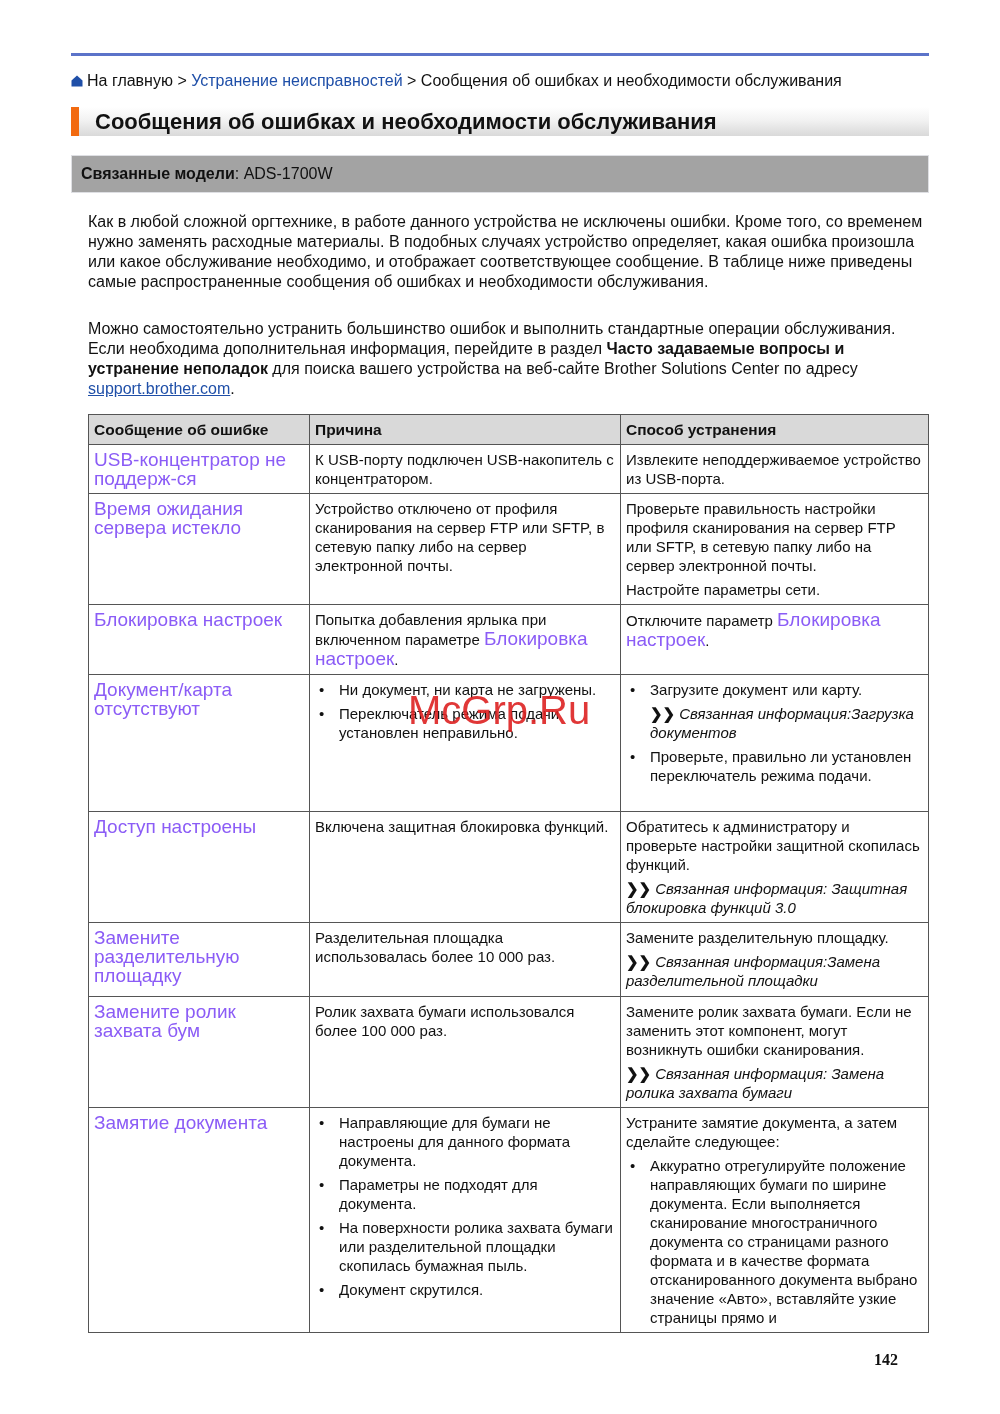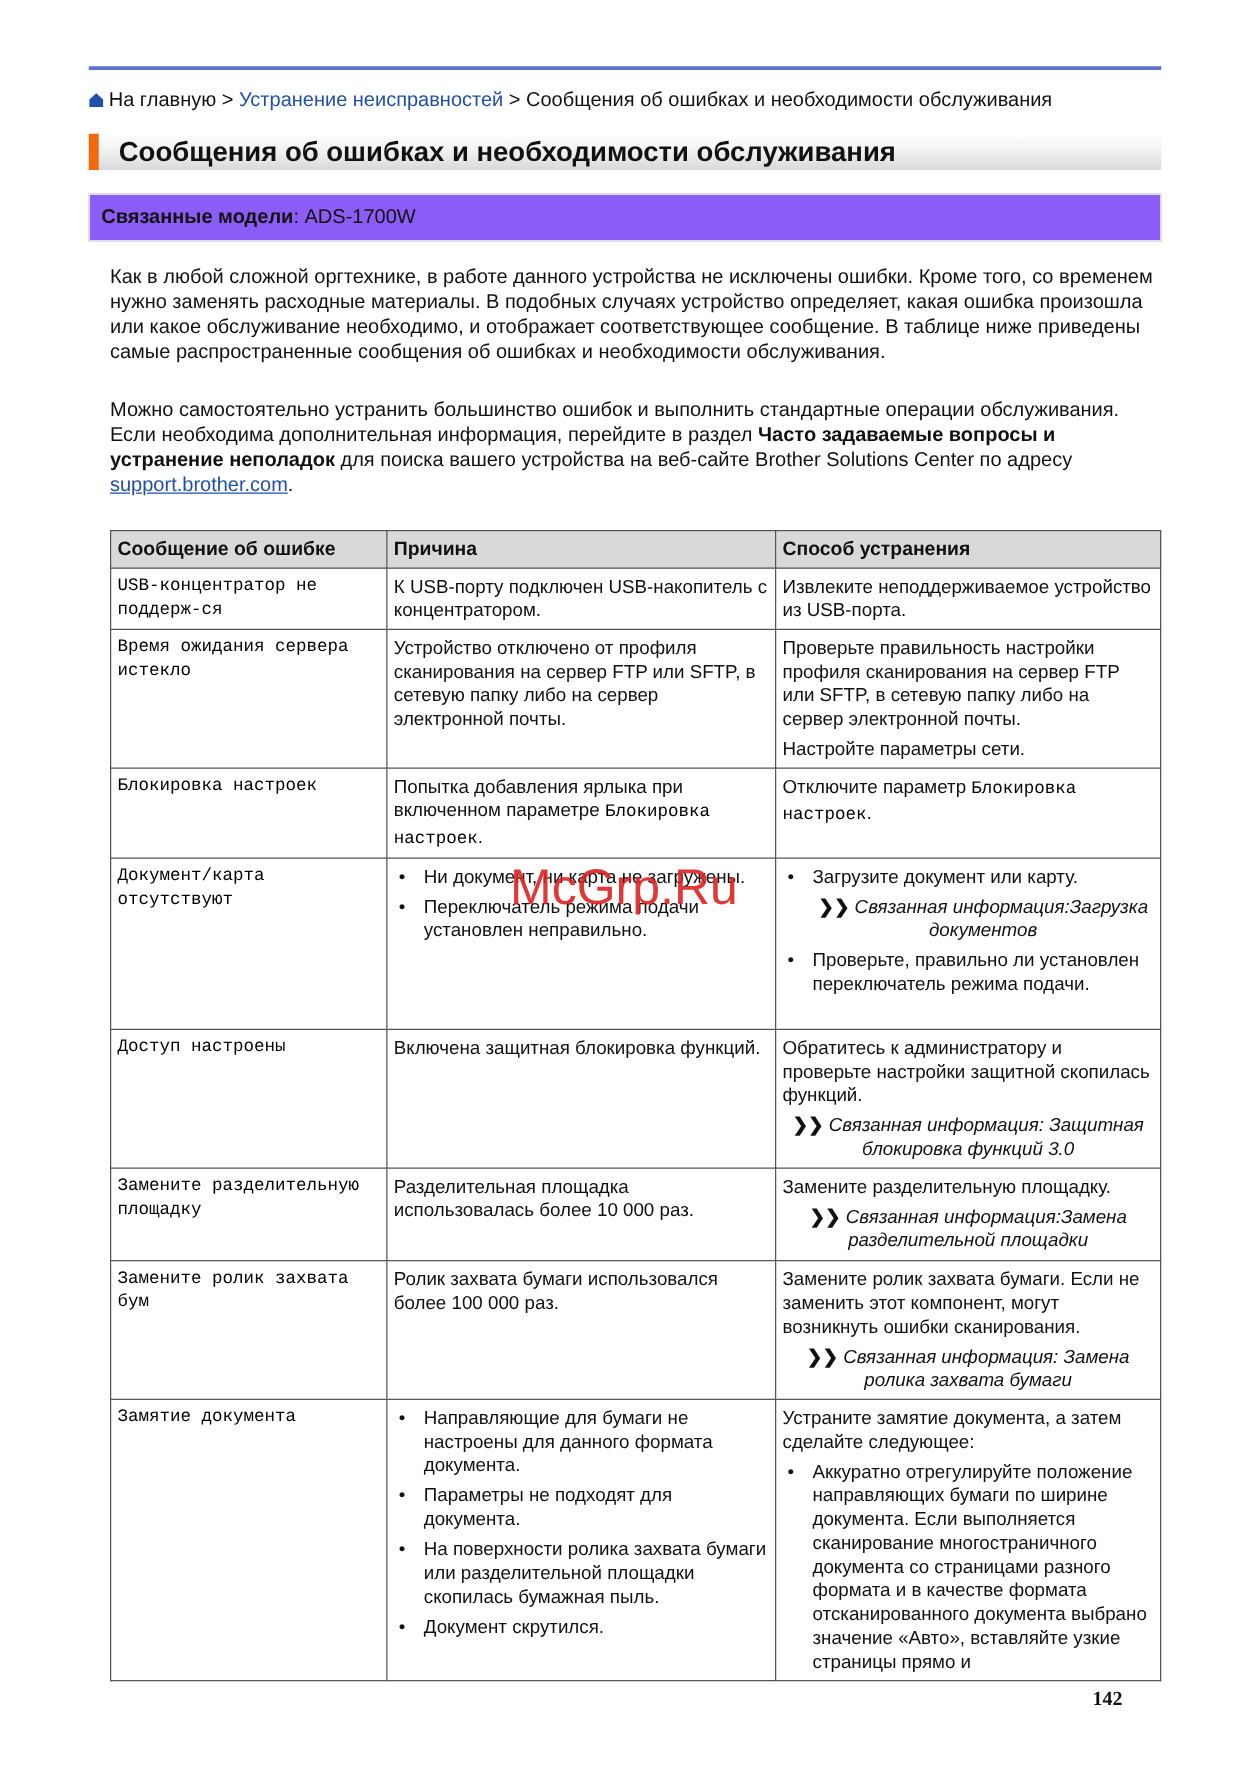--- a/index.html
+++ b/index.html
@@ -4,40 +4,40 @@
 <style>
   html, body { margin: 0; padding: 0; background: #ffffff; }
   body { width: 1000px; height: 1414px; position: relative; font-family: "Liberation Sans", sans-serif; color: #111; overflow: hidden; }
   .topline { position: absolute; left: 71px; top: 53px; width: 858px; height: 3px; background: #5b73c9; }
   .breadcrumb { position: absolute; left: 71px; top: 71px; font-size: 16px; line-height: 20px; white-space: nowrap; }
   .breadcrumb .home { display: inline-block; width: 12px; height: 12px; vertical-align: -1px; margin-right: 4px; }
   .breadcrumb .link { color: #1f4fa8; text-decoration: none; }
   .titlebar { position: absolute; left: 71px; top: 107px; width: 858px; height: 29px; background: linear-gradient(to bottom, #ffffff 0%, #f2f2f2 45%, #d9d9d9 100%); }
   .titlebar .accent { position: absolute; left: 0; top: 0; width: 8px; height: 29px; background: #f26a10; }
   .titlebar h1 { position: absolute; left: 24px; top: 0; margin: 0; font-size: 22px; line-height: 29px; font-weight: bold; color: #111; white-space: nowrap; }
-  .models { position: absolute; left: 71px; top: 155px; width: 856px; height: 36px; background: #8b5cf6; border: 1px solid #dedfe3; }
+  .models { position: absolute; left: 71px; top: 155px; width: 856px; height: 36px; background: #a3a3a3; border: 1px solid #dedfe3; }
   .models span { position: absolute; left: 9px; top: 9px; font-size: 16px; line-height: 18px; }
   .models b { font-weight: bold; }
   .para { position: absolute; left: 88px; width: 840px; font-size: 16px; line-height: 20px; margin: 0; }
   .p1 { top: 212px; }
   .p2 { top: 319px; }
   .para a { color: #1f4fa8; text-decoration: underline; }
-  table.err { position: absolute; left: 88px; top: 424px; width: 841px; border-collapse: collapse; font-size: 15px; line-height: 19px; border-radius: 29px; }
+  table.err { position: absolute; left: 88px; top: 414px; width: 841px; border-collapse: collapse; font-size: 15px; line-height: 19px; border-radius: 29px; }
   table.err th, table.err td { border: 1.5px solid #555; vertical-align: top; text-align: left; padding: 5px 5px 5px 5px; }
   table.err th { background: #d9d9d9; font-weight: bold; font-size: 15.5px; height: 19px; }
   table.err td.c1 { width: 210px; }
   table.err td.c2 { width: 300px; }
-  .mono { font-family: Liberation Mono, monospace; color: #000000; font-size: 14px; }
+  .mono { font-family: Liberation Sans, sans-serif; color: #8b5cf6; font-size: 19px; }
   .cell p { margin: 0 0 5px 0; }
   .cell p:last-child { margin-bottom: 0; }
   ul.b { margin: 0; padding: 0; list-style: none; }
   ul.b li { position: relative; padding-left: 24px; margin-bottom: 5px; }
   ul.b li:last-child { margin-bottom: 0; }
   ul.b li::before { content: "\2022"; position: absolute; left: 4px; top: 0; }
-  .rel { font-style: italic; text-align: center; }
+  .rel { font-style: italic; }
   .rel .arr { font-style: normal; font-weight: bold; margin-right: 4px; }
   .watermark { position: absolute; left: 408px; top: 688px; font-size: 40px; color: #d22; font-family: "Liberation Sans", sans-serif; pointer-events: none; opacity: 0.9; }
   .pagenum { position: absolute; left: 874px; top: 1351px; font-family: "Liberation Serif", serif; font-weight: bold; font-size: 16px; }
 </style>
 </head>
 <body>
 
 <div class="topline"></div>
 
 <div class="breadcrumb">

